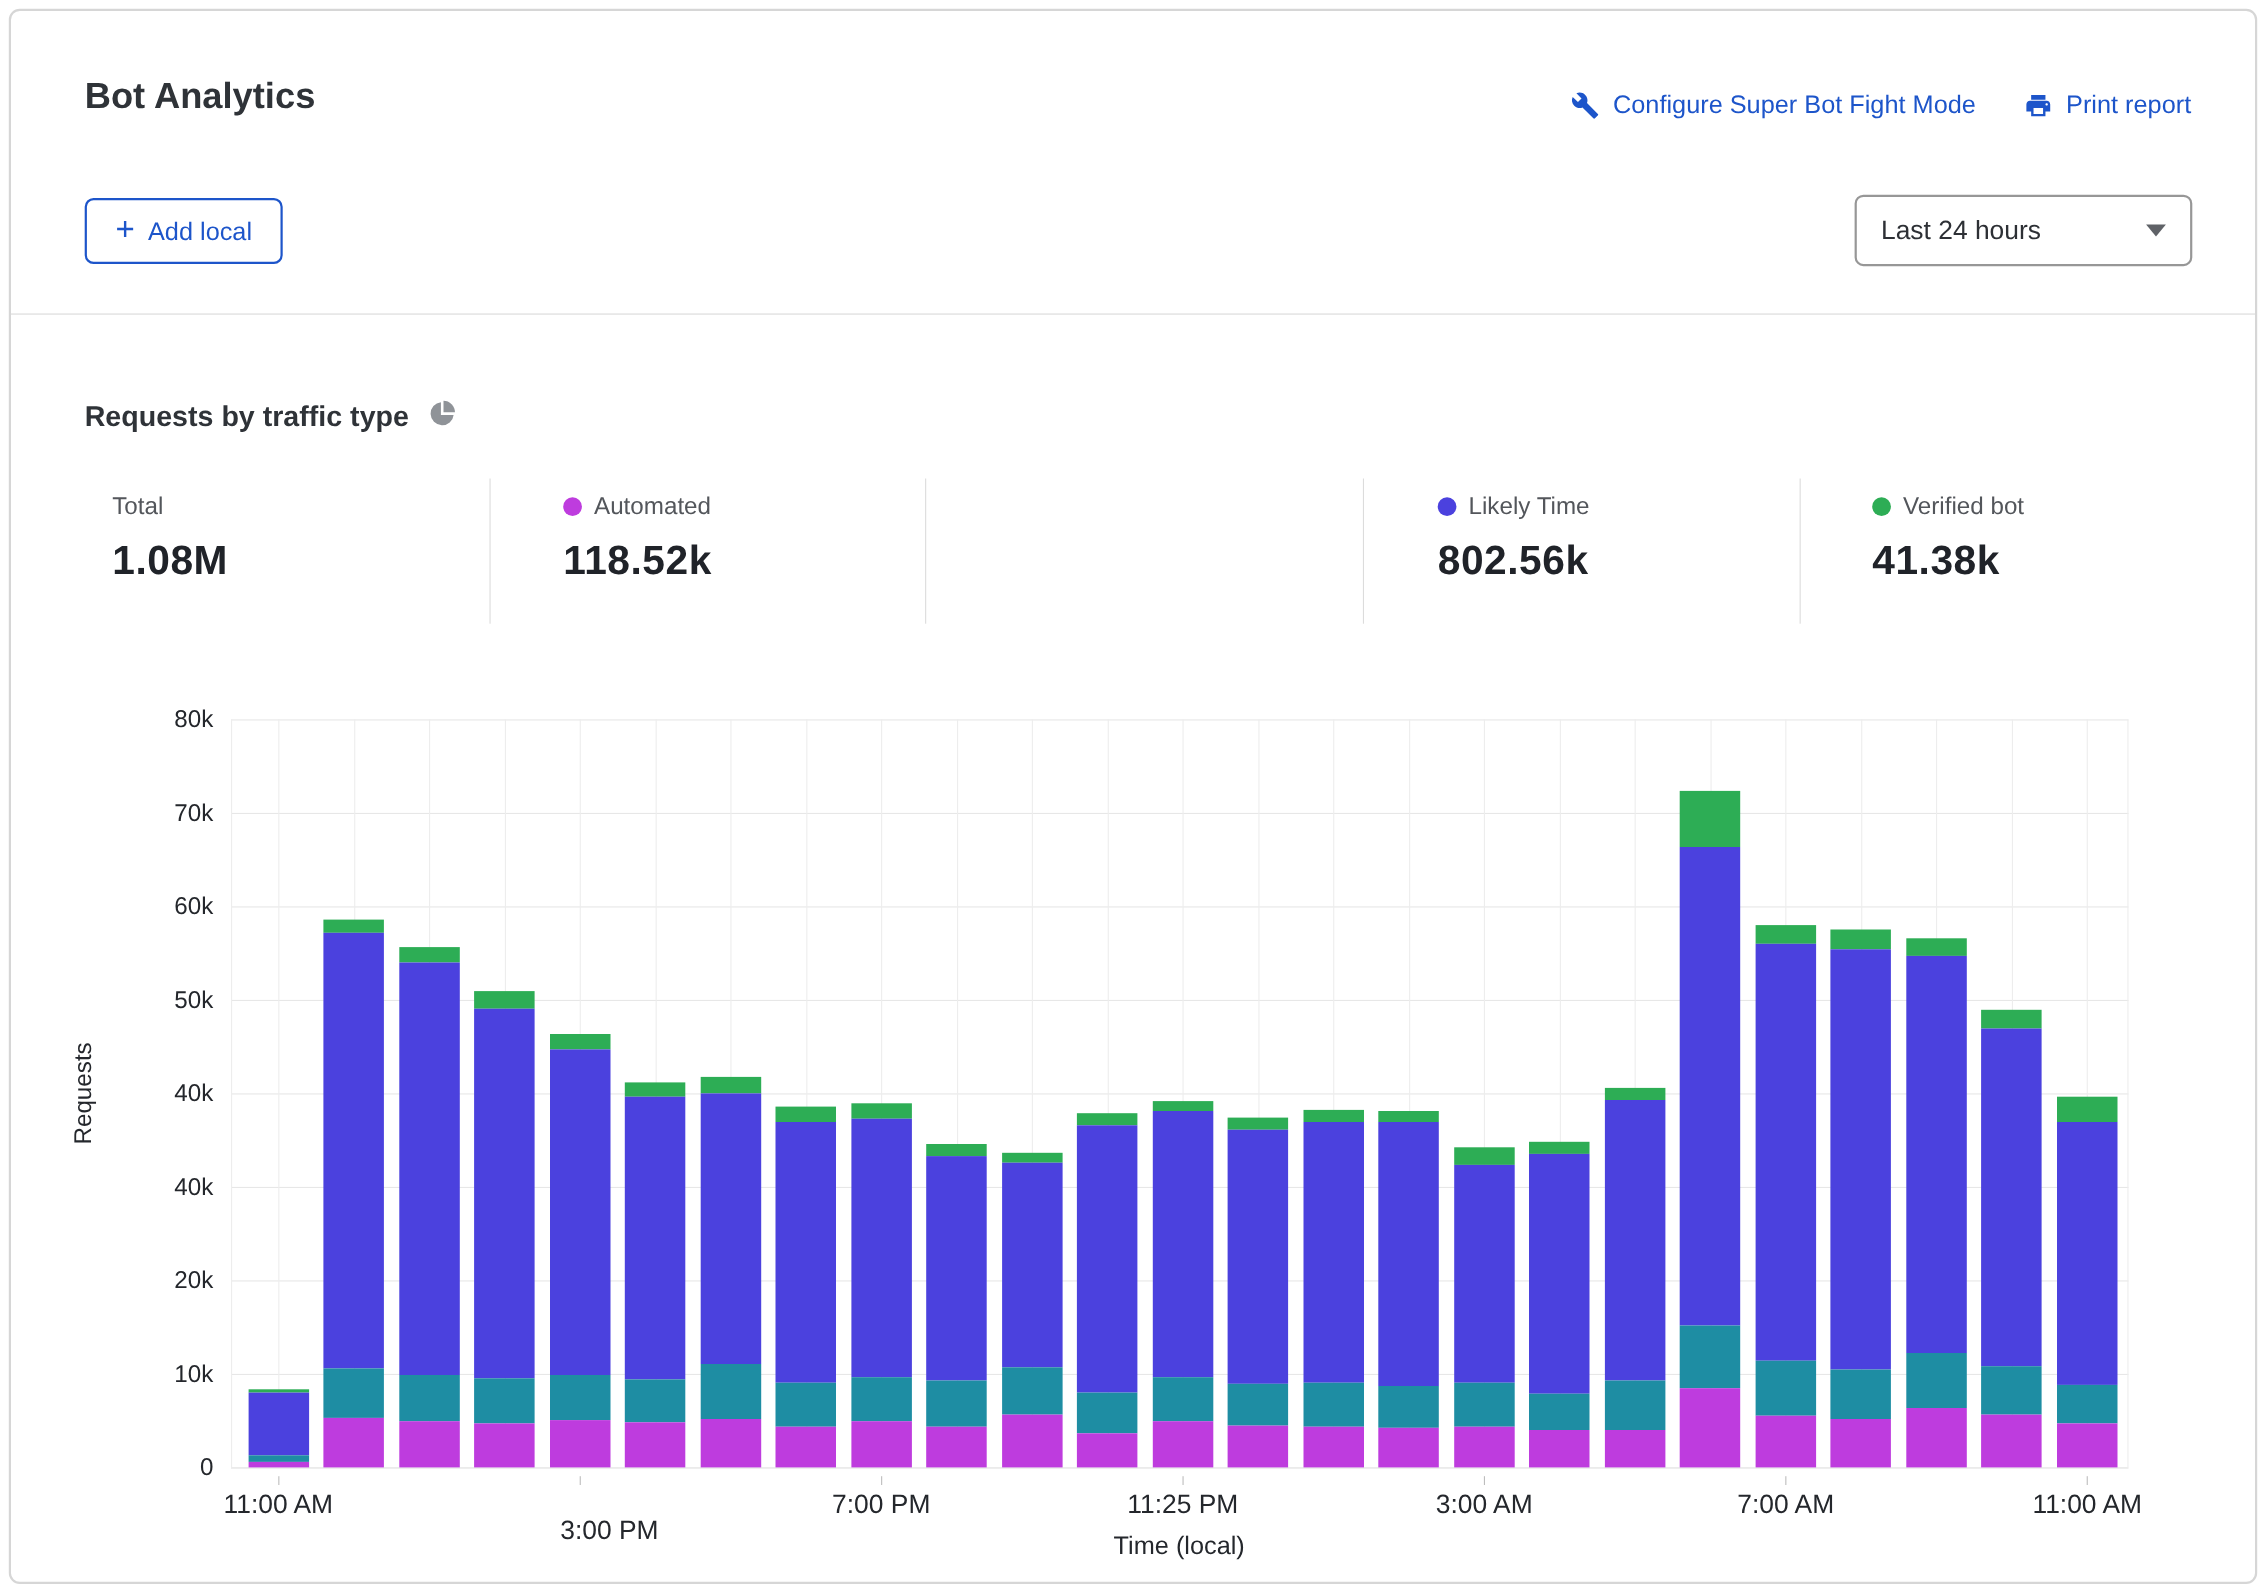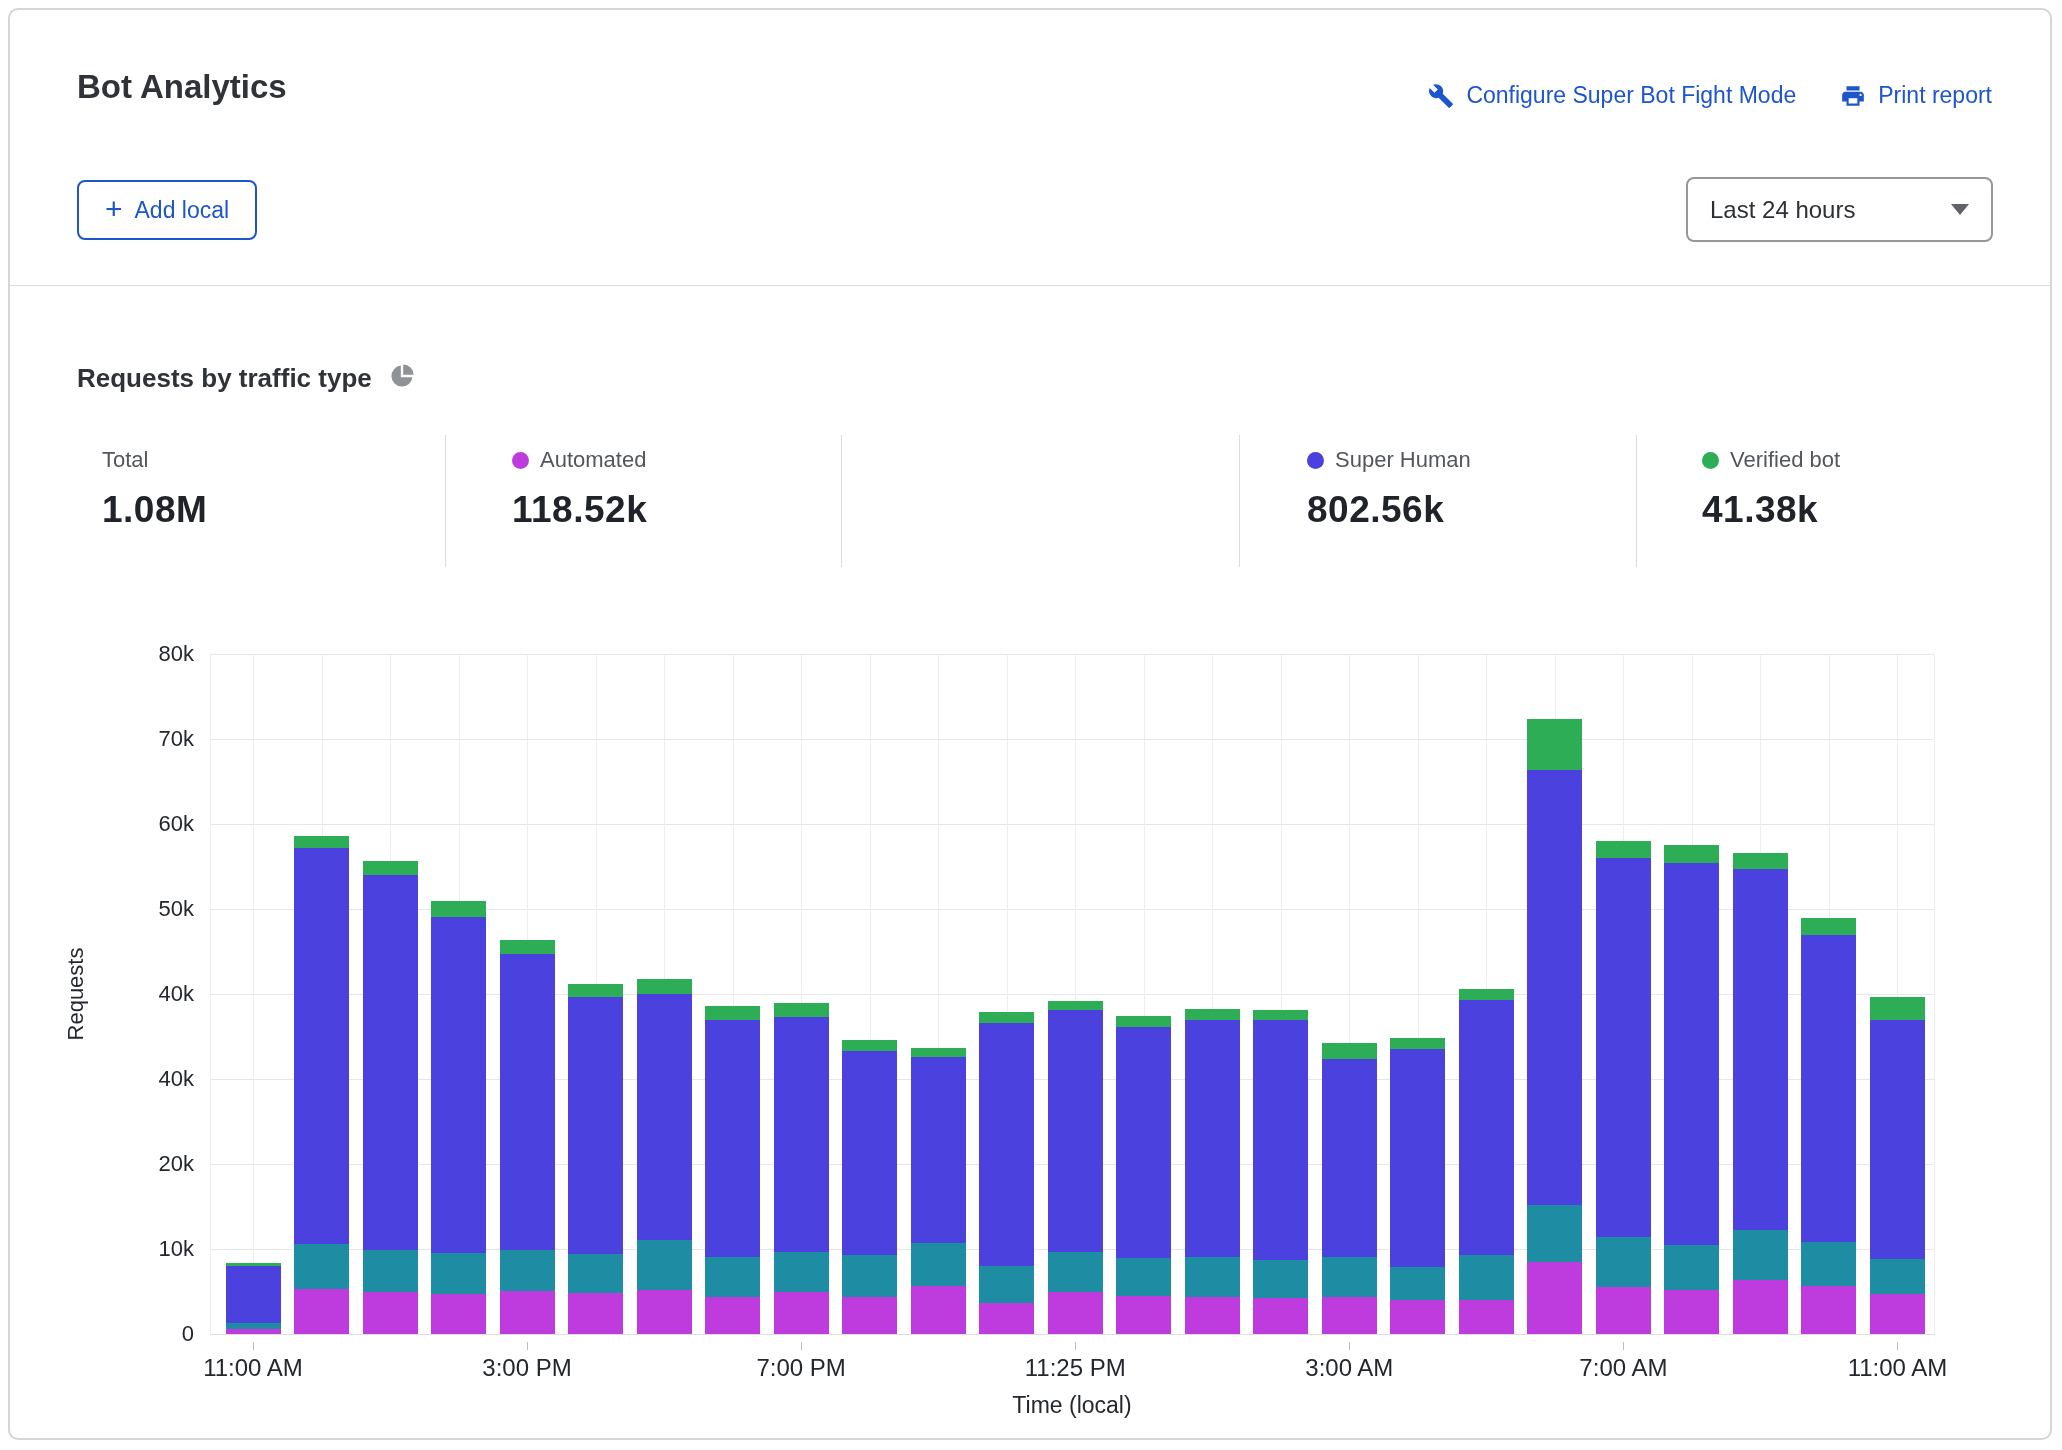--- a/index.html
+++ b/index.html
@@ -117,21 +117,21 @@
           <span class="dot" style="background: rgb(190, 60, 222);"></span>
         <span>Automated</span>
         </div>
       <div class="val">118.52k</div>
     </div>
     <div class="stat-div d1"></div>
     <div class="stat-div d2"></div>
     <div class="stat s3">
       <div class="lbl-row">
           <span class="dot" style="background: rgb(75, 65, 222);"></span>
-        <span>Super Human</span>
+        <span>Likely Time</span>
         </div>
       <div class="val">802.56k</div>
     </div>
     <div class="stat-div d3"></div>
     <div class="stat s4">
       <div class="lbl-row">
           <span class="dot" style="background: rgb(45, 173, 85);"></span>
         <span>Verified bot</span>
         </div>
       <div class="val">41.38k</div>
@@ -334,21 +334,21 @@
           <div class="seg" style="height: 39.95px; background: rgb(190, 60, 222);"></div>
           <div class="seg" style="height: 34.85px; background: rgb(30, 141, 163);"></div>
           <div class="seg" style="height: 239.7px; background: rgb(75, 65, 222);"></div>
           <div class="seg" style="height: 22.1px; background: rgb(45, 173, 85);"></div>
         </div>
       </div>
     <div id="xaxis">
         <div class="xtick" style="left: 243px;"></div>
         <div class="xlab" style="left: 243px;">11:00 AM</div>
         <div class="xtick" style="left: 517.08px;"></div>
-        <div class="xlab" style="left: 517px;">3:00 PM</div>
+        <div class="xlab" style="left: 544px; margin-top: 24px;">3:00 PM</div>
         <div class="xtick" style="left: 791.16px;"></div>
         <div class="xlab" style="left: 791.16px;">7:00 PM</div>
         <div class="xtick" style="left: 1065.24px;"></div>
         <div class="xlab" style="left: 1065.24px;">11:25 PM</div>
         <div class="xtick" style="left: 1339.32px;"></div>
         <div class="xlab" style="left: 1339.32px;">3:00 AM</div>
         <div class="xtick" style="left: 1613.4px;"></div>
         <div class="xlab" style="left: 1613.4px;">7:00 AM</div>
         <div class="xtick" style="left: 1887.48px;"></div>
         <div class="xlab" style="left: 1887.48px;">11:00 AM</div>

